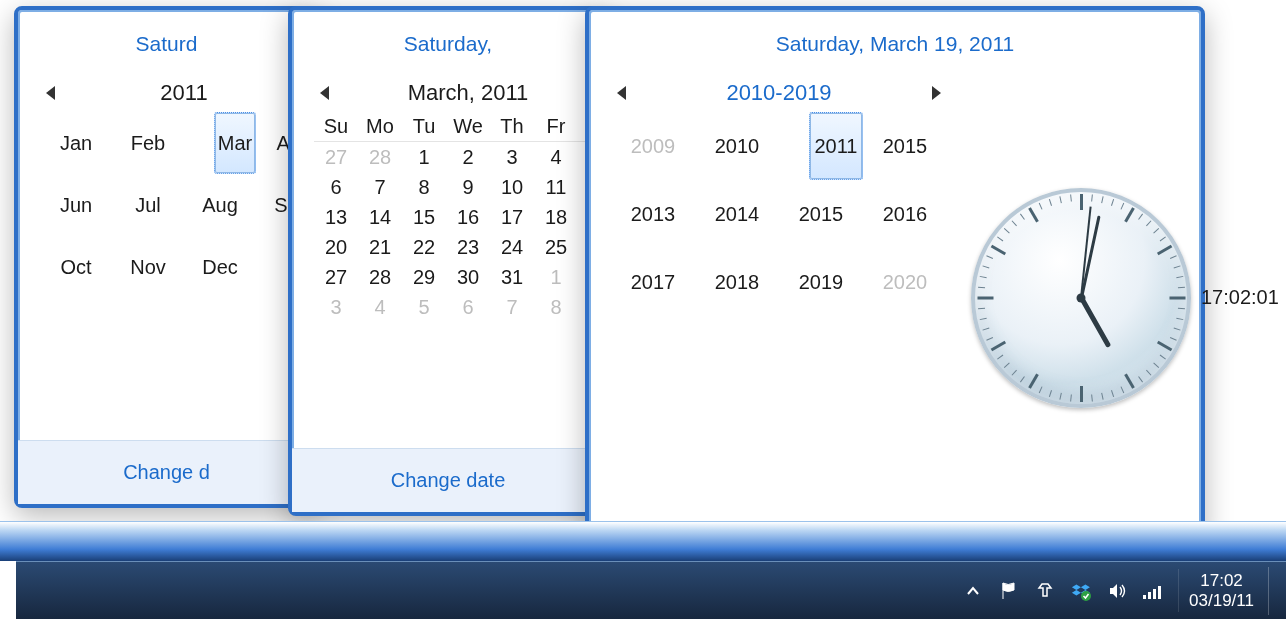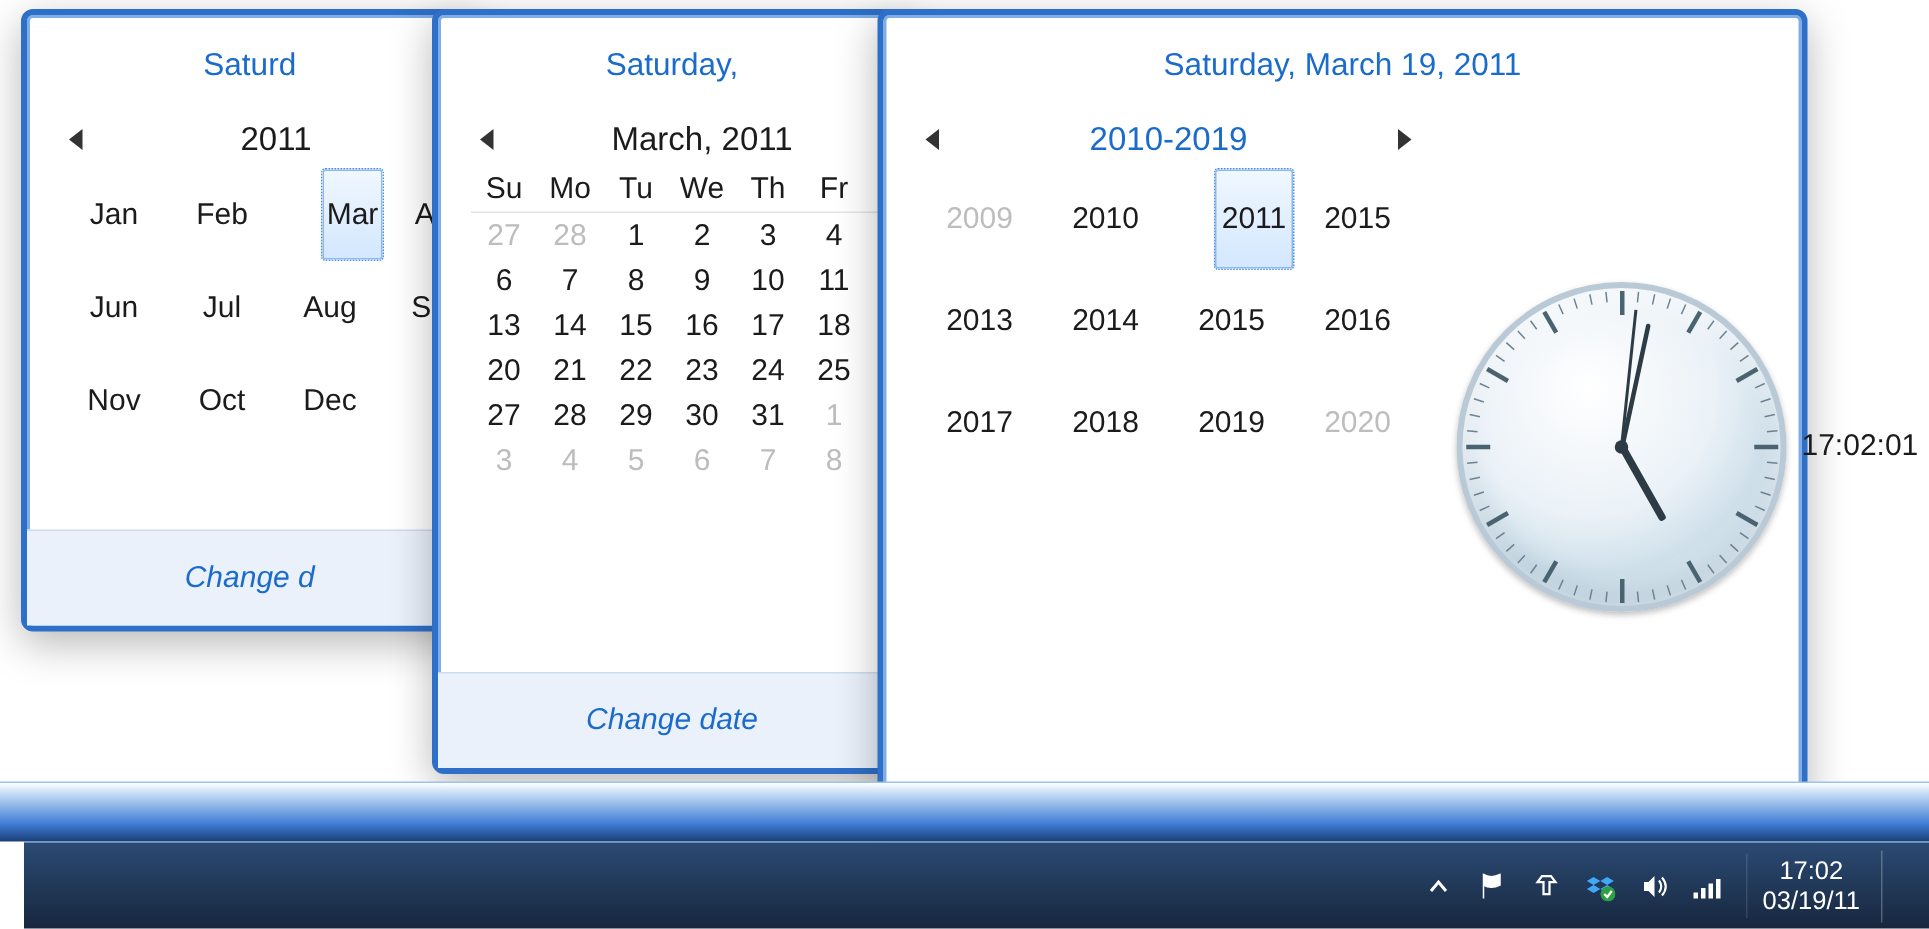--- a/index.html
+++ b/index.html
@@ -32,21 +32,21 @@
   }
   .popup .body{flex:1;display:flex;gap:24px;padding:14px 22px 18px 22px;}
   .popup .footer{
     background:var(--win7-footer);
     border-top:1px solid var(--win7-footer-border);
     padding:20px 22px;
     text-align:center;
     color:var(--win7-link);
     font-size:20px;
   }
-  .popup .footer span{cursor:pointer;font-style:italic;}
+  .popup .footer span{cursor:pointer;}
   .popup .date-title{
     color:var(--win7-link);
     font-size:21px;
     text-align:center;
     padding:22px 0 6px 0;
   }
 
   
   .cal{display:flex;flex-direction:column;}
   .nav{display:flex;align-items:center;justify-content:space-between;padding:4px 6px 6px 6px;}
@@ -106,34 +106,34 @@
   .taskbar-gradient{
     position:absolute;left:0;right:0;height:40px;bottom:58px;
     background:linear-gradient(to bottom,#ffffff 0%, #bfd9f4 20%, #3f7dd5 70%, #1a3f77 100%);
     border-top:1px solid #9bc2eb;
   }
   .taskbar{
     position:absolute;left:16px;right:0;bottom:0;height:58px;
     background:linear-gradient(to bottom,#2b4a73 0%, #17273e 100%);
     border-top:1px solid #6a8fb9;
     display:flex;justify-content:flex-end;align-items:center;
-    padding-right:20px;gap:4px;
+    padding-right:6px;gap:4px;
   }
   .tray{display:flex;align-items:center;gap:14px;padding:0 10px;}
   .tray .ico{color:#fff;width:22px;height:22px;display:flex;align-items:center;justify-content:center;cursor:pointer;}
   .tray svg{display:block;}
   .clock-tray{
     display:flex;flex-direction:column;align-items:center;justify-content:center;
     color:#fff;font-size:17px;line-height:1.15;padding:2px 10px;cursor:pointer;
     border-left:1px solid rgba(255,255,255,0.12);
   }
   .show-desktop{width:12px;height:48px;border-left:1px solid rgba(255,255,255,.25);cursor:pointer;}
 
   
-  #popup-year{left:14px;top:6px;width:305px;height:415px;}
+  #popup-year{left:14px;top:6px;width:305px;height:502px;}
   #popup-month{left:288px;top:6px;width:320px;height:510px;}
   #popup-decade{left:585px;top:6px;width:620px;height:535px;}
 </style>
 </head>
 <body>
 
 <div class="popup" id="popup-year">
   <div class="date-title">Saturd</div>
   <div class="body">
     <div class="cal">
@@ -144,22 +144,22 @@
       </div>
       <div class="grid months" id="grid-months">
           <div class="cell">Jan</div>
           <div class="cell">Feb</div>
           <div class="cell selected">Mar</div>
           <div class="cell">Apr</div>
           <div class="cell">Jun</div>
           <div class="cell">Jul</div>
           <div class="cell">Aug</div>
           <div class="cell">Sep</div>
+          <div class="cell">Oct</div>
           <div class="cell">Nov</div>
-          <div class="cell">Oct</div>
           <div class="cell">Dec</div>
         </div>
     </div>
   </div>
   <div class="footer">
     <span>Change d</span>
   </div>
 </div>
 
 <div class="popup" id="popup-month">

